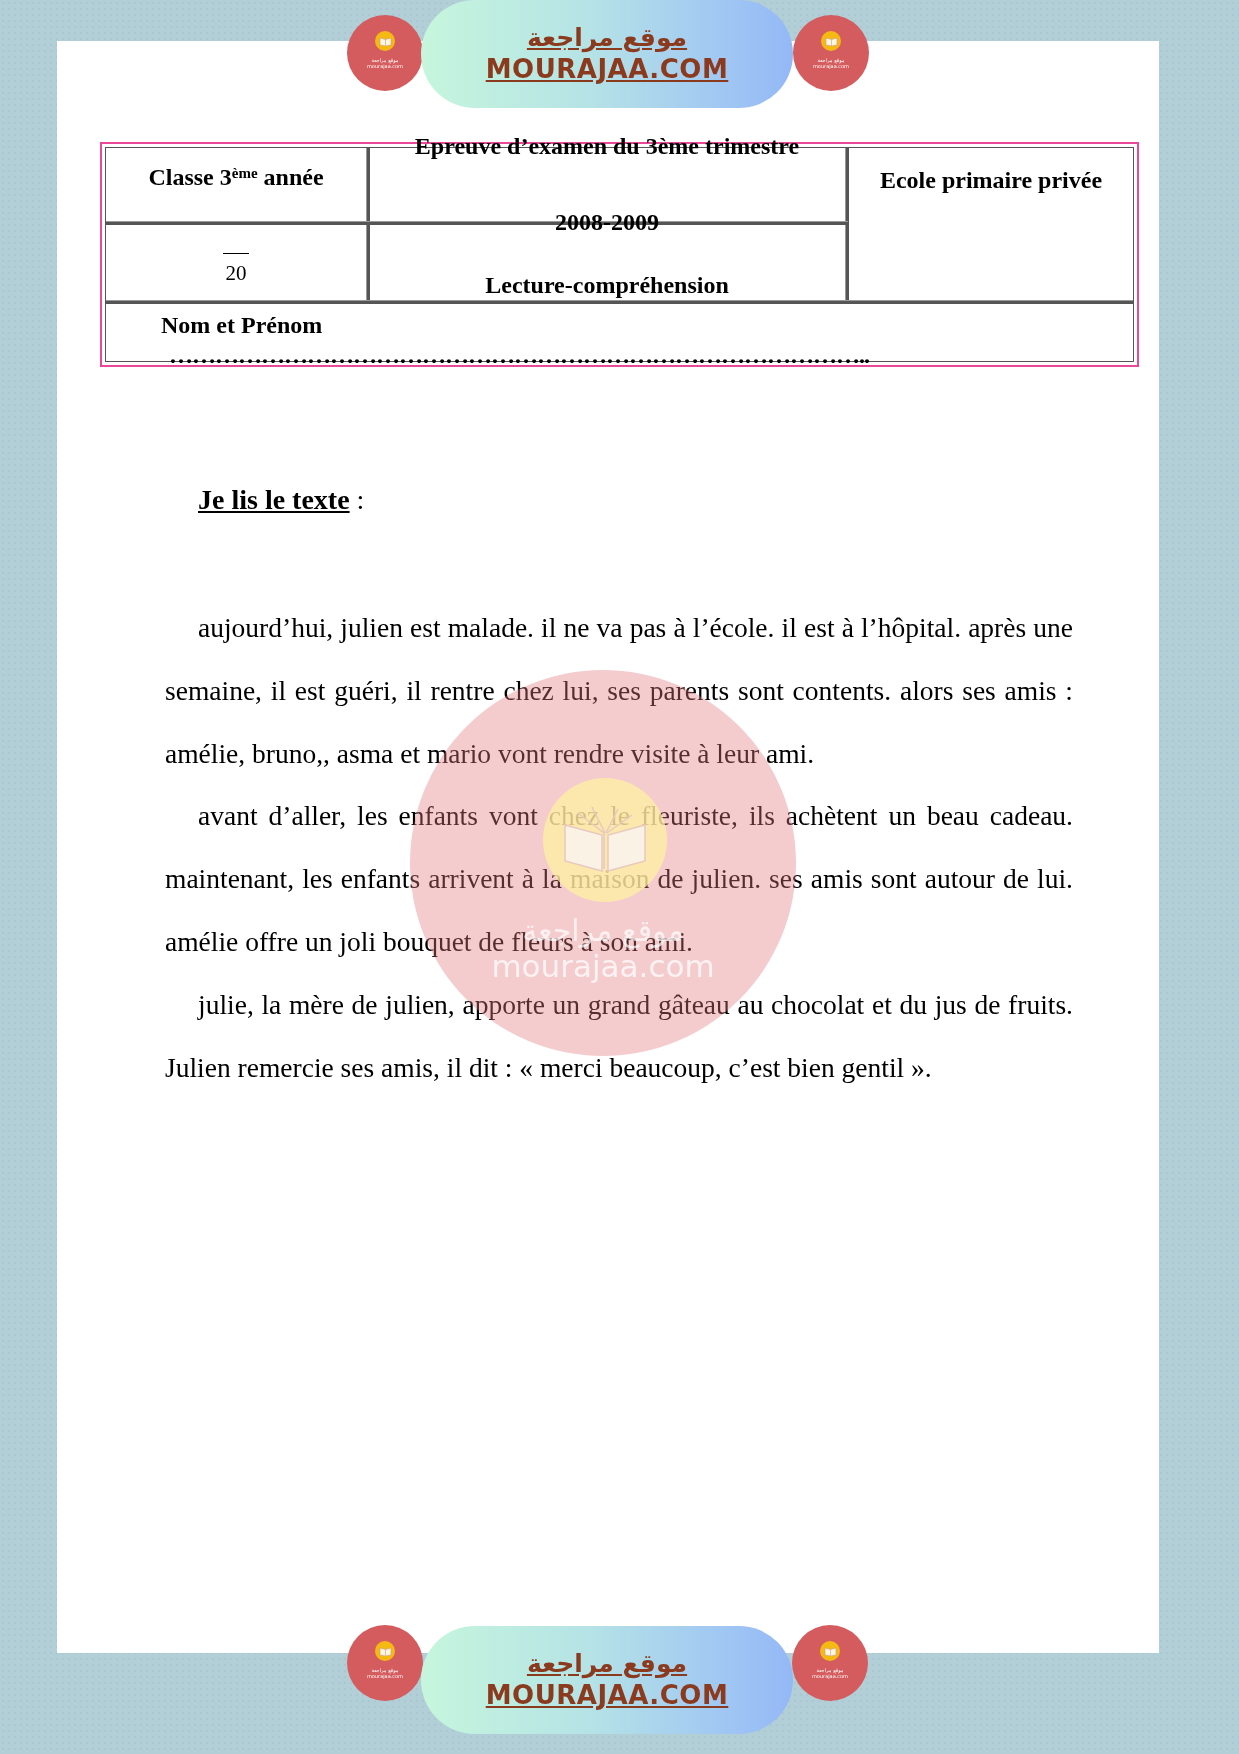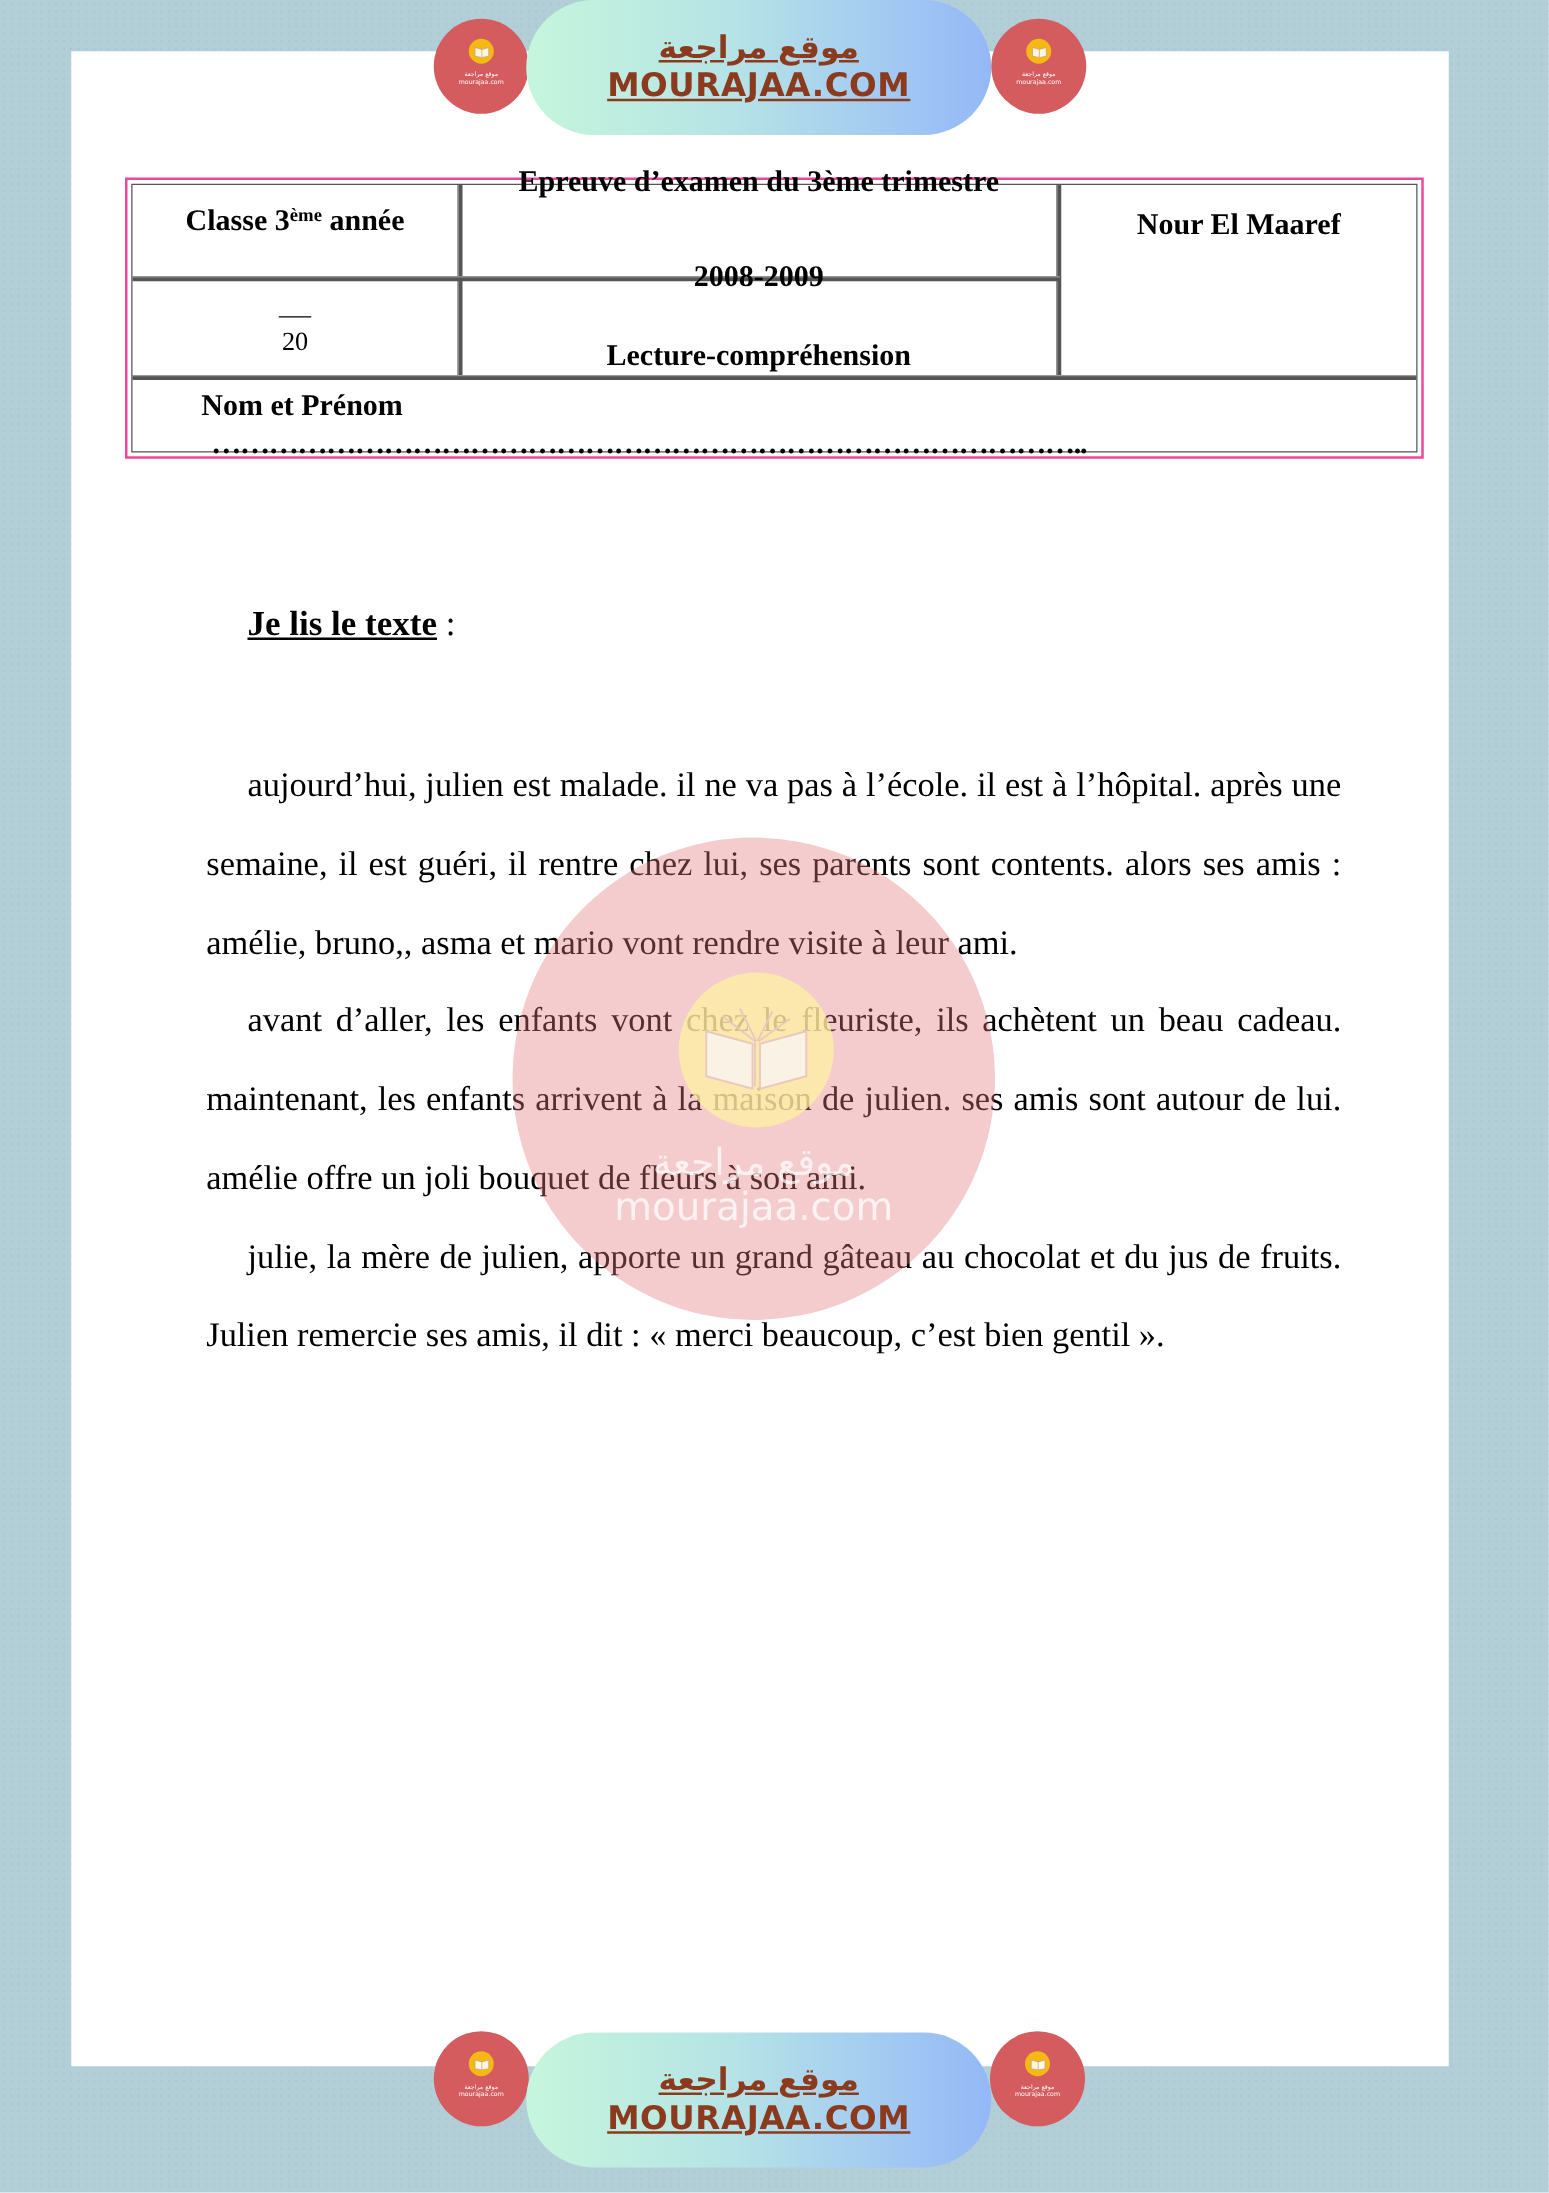--- a/index.html
+++ b/index.html
@@ -133,21 +133,21 @@
     <div class="hline" style="left:0; width:100%; top:152px;"></div>
 
     <div class="cell" style="left:0; top:0; width:260px; height:73px; align-items:flex-start; padding-top:14px;">
       <span><span>Classe 3</span><sup class="ord">ème</sup><span> année</span></span>
     </div>
     <div class="cell" style="left:263px; top:0; width:476px; height:73px; flex-direction:column; line-height:29px; padding-top:0;gap:47px;">
       <span>Epreuve d’examen du 3ème trimestre</span>
       <span>2008-2009</span>
     </div>
     <div class="cell" style="left:742px; top:0; width:286px; height:152px; flex-direction:column; line-height:54px; justify-content:flex-start; padding-top:5px;">
-      <span>Nour El Maaref</span>
+      <span>Ecole primaire privée</span>
     </div>
     <div class="cell" style="left:0; top:76px; width:260px; height:76px; padding-top:16px;">
       <span class="score"><span class="score-line"></span><span>20</span></span>
     </div>
     <div class="cell" style="left:263px; top:76px; width:476px; height:76px; align-items:flex-end; padding-top:12px;">
       <span>Lecture-compréhension</span>
     </div>
     <div class="cell" style="left:0; top:155px; width:1028px; height:58px; justify-content:flex-start; padding-left:55px; align-items:flex-start; padding-top:7px;flex-direction:column;">
       <span>Nom et Prénom</span>
       <span style="margin-left:8px; letter-spacing:-1px;">………………………………………………………………………………..</span>

